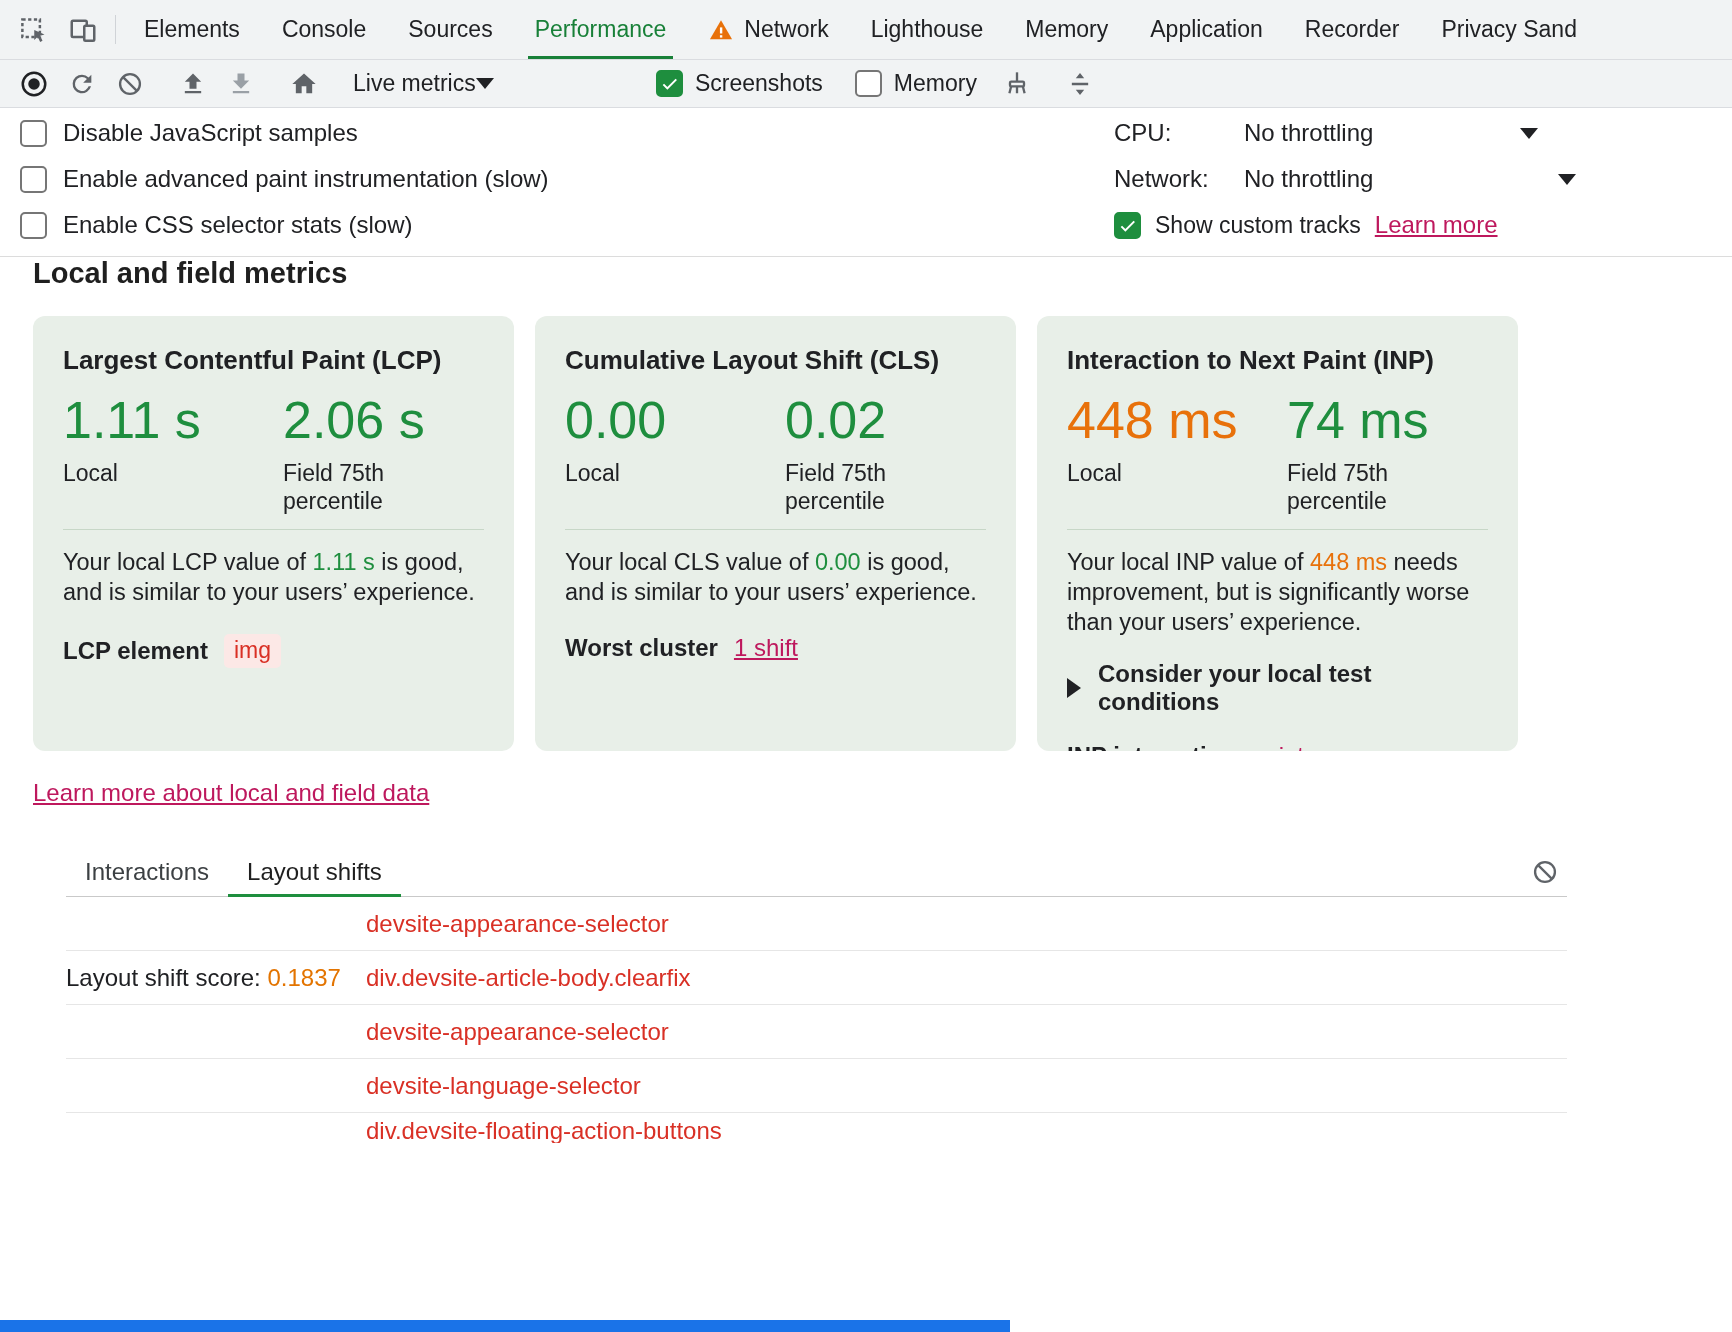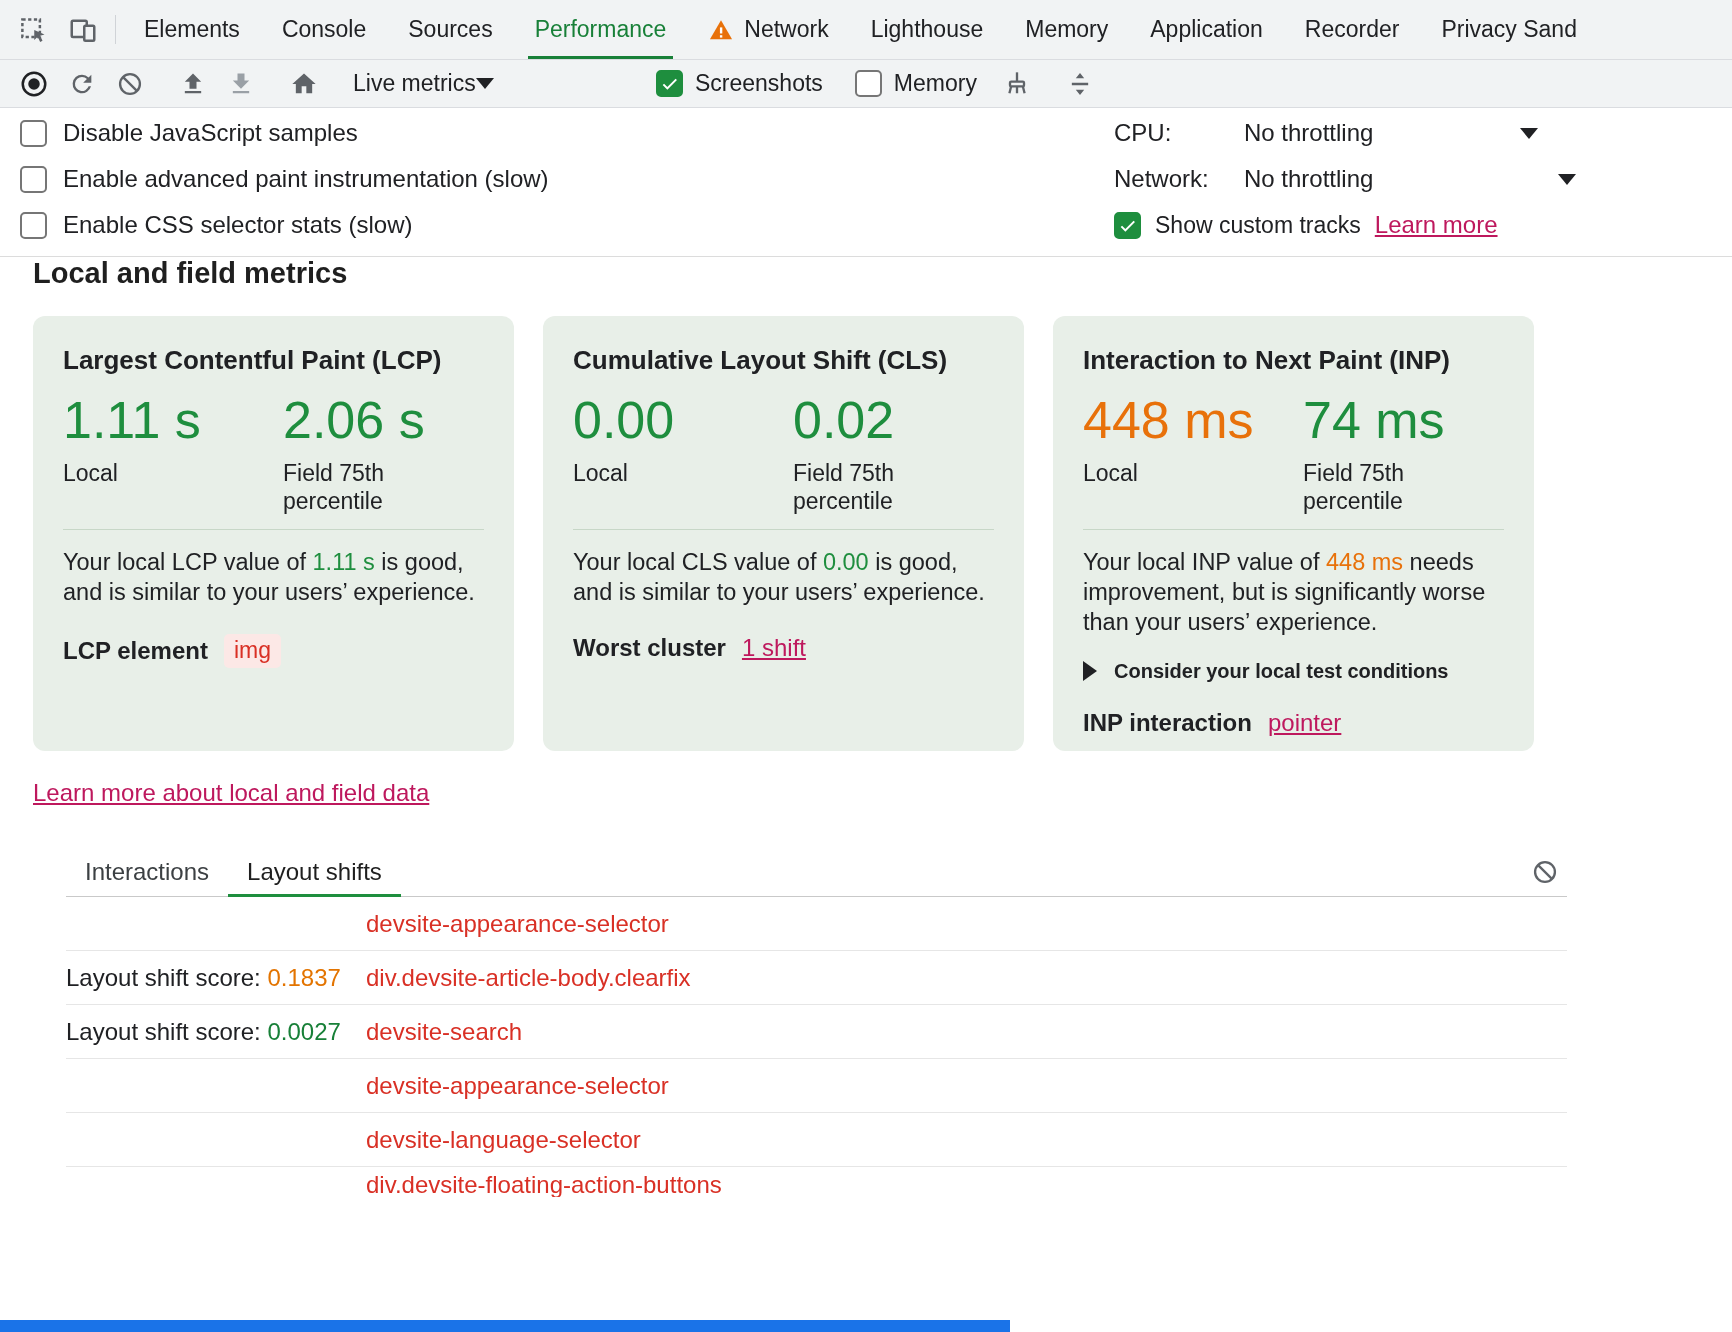--- a/index.html
+++ b/index.html
@@ -36,35 +36,35 @@
   .sr-label { width: 120px; flex: none; }
   .sr-value { margin-left: 10px; cursor: pointer; }
   .cpu-arrow { position: absolute; right: 36px; }
   .net-arrow { position: absolute; right: -2px; }
   .sr-row .check-group { margin: 0; gap: 14px; }
   .link { color: #be185d; text-decoration: underline; cursor: pointer; }
 
   
   .main { padding-left: 33px; }
   .metrics-heading { font-size: 29px; font-weight: 700; color: #1f1f1f; }
-  .cards { display: flex; gap: 29px; margin-top: 26px; }
+  .cards { display: flex; gap: 21px; margin-top: 26px; }
   .card { width: 481px; height: 435px; background: #e8efe8; border-radius: 12px; padding: 28px 30px; overflow: hidden; }
   .card-title { font-size: 26px; font-weight: 600; line-height: 1.25; }
   .values { display: flex; margin-top: 16px; min-height: 120px; }
   .val-col.local { width: 220px; flex: none; }
   .val-col.field { flex: 1; }
   .value { font-size: 52px; line-height: 1.05; font-weight: 500; }
   .value.good { color: #1e8e3e; }
   .value.bad  { color: #e8710a; }
   .val-label { font-size: 23px; line-height: 1.22; margin-top: 12px; max-width: 145px; }
   .card-divider { border: none; border-top: 1px solid #c7d7c7; margin: 14px 0 0; }
   .card-desc { margin-top: 18px; font-size: 23.5px; line-height: 1.27; }
   .desc-good { color: #1e8e3e; }
   .desc-bad  { color: #e8710a; }
-  .expander { display: flex; align-items: center; gap: 17px; margin-top: 22px; font-size: 20px; font-weight: 600; cursor: pointer; }
+  .expander { display: flex; align-items: center; gap: 17px; margin-top: 22px; font-size: 24px; font-weight: 600; cursor: pointer; }
   .tri { width: 0; height: 0; border-top: 10px solid transparent; border-bottom: 10px solid transparent; border-left: 14px solid #202124; }
   .card-footer { display: flex; align-items: center; gap: 16px; margin-top: 26px; font-size: 24px; }
   .footer-label { font-weight: 600; }
   .badge { background: #fce8e6; color: #d93025; padding: 3px 10px 4px; border-radius: 5px; font-size: 23px; cursor: pointer; }
   .learn-more { display: inline-block; margin-top: 28px; font-size: 24px; }
 
   
   .log { width: 1501px; margin: 40px 0 0 33px; }
   .log-tabs { position: relative; display: flex; align-items: stretch; height: 50px; border-bottom: 1px solid #c9c9c9; }
   .log-tab { position: relative; display: flex; align-items: center; padding: 0 19px; font-size: 24px; color: #3c4043; cursor: pointer; }
@@ -346,24 +346,20 @@
 
       <div class="log-row">
         <span class="log-score"><span></span><span class="score-val"></span></span>
         <a class="log-el">devsite-appearance-selector</a>
       </div>
       <div class="log-row">
         <span class="log-score"><span>Layout shift score: </span><span class="score-val orange">0.1837</span></span>
         <a class="log-el">div.devsite-article-body.clearfix</a>
       </div>
       <div class="log-row">
-        <span class="log-score"><span>Layout shift score: </span><span class="score-val green">0.0027</span></span>
-        <a class="log-el">devsite-search</a>
-      </div>
-      <div class="log-row">
         <span class="log-score"><span></span><span class="score-val"></span></span>
         <a class="log-el">devsite-appearance-selector</a>
       </div>
       <div class="log-row">
         <span class="log-score"><span></span><span class="score-val"></span></span>
         <a class="log-el">devsite-language-selector</a>
       </div>
       <div class="log-row clipped">
         <span class="log-score"><span></span><span class="score-val"></span></span>
         <a class="log-el">div.devsite-floating-action-buttons</a>

